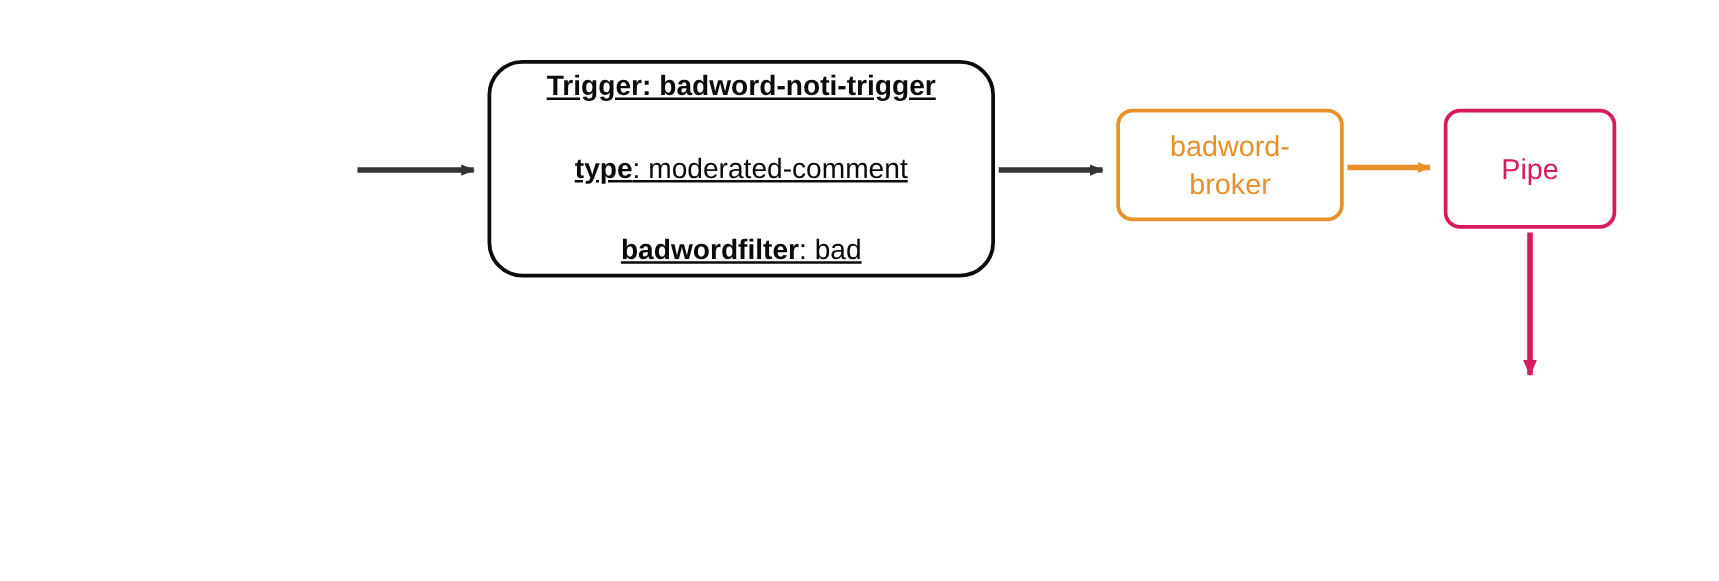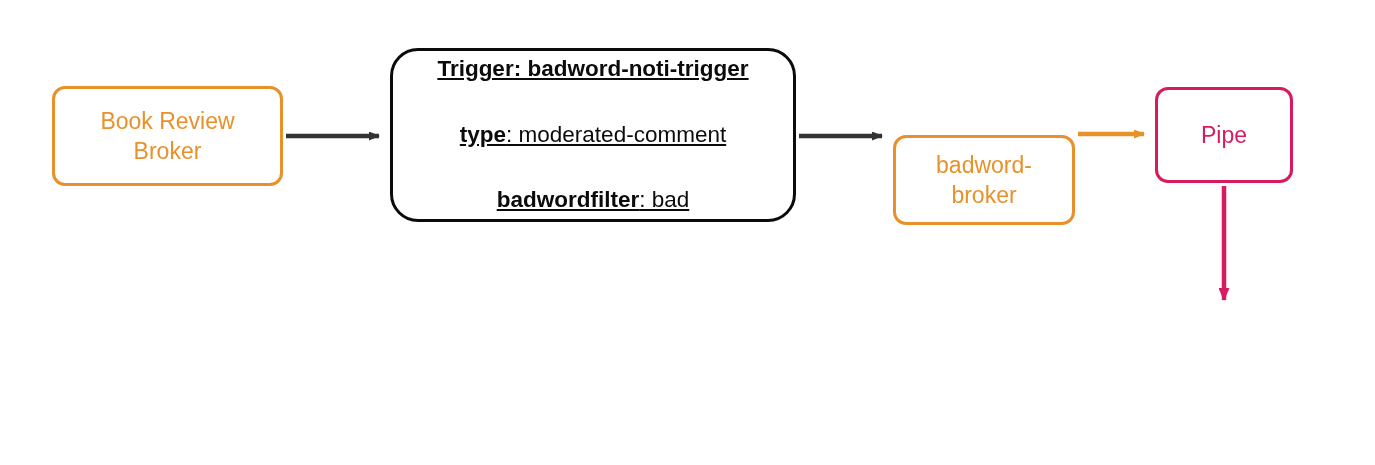--- a/index.html
+++ b/index.html
@@ -75,21 +75,21 @@
     border-radius: 13px;
   }
   .node-sink .node-label {
     color: #d81b60;
     font-size: 23px;
   }
 
   
   #node-book-review-broker { left: 52px;   top: 86px;  width: 231px; height: 100px; }
   #node-trigger            { left: 390px;  top: 48px;  width: 406px; height: 174px; }
-  #node-badword-broker     { left: 893px;  top: 87px;  width: 182px; height: 90px; margin-top: 48px;  }
+  #node-badword-broker     { left: 893px;  top: 87px;  width: 182px; height: 90px;  }
   #node-pipe               { left: 1155px; top: 87px;  width: 138px; height: 96px;  }
   #node-slack-sink         { left: 1117px; top: 312px; width: 216px; height: 96px;  }
 </style>
 </head>
 <body>
 
 <div id="diagram-canvas">
 
   <svg class="edge-layer" viewBox="0 0 1375 465" width="1375" height="465" xmlns="http://www.w3.org/2000/svg">
     <defs>
@@ -114,24 +114,20 @@
 
     <g>
       <line x1="1078" y1="134" x2="1144" y2="134" stroke="#e8912a" stroke-width="4.5" marker-end="url(#arrow-orange)"></line>
     </g>
 
     <g>
       <line x1="1224" y1="186" x2="1224" y2="300" stroke="#d81b60" stroke-width="4.5" marker-end="url(#arrow-crimson)"></line>
     </g>
   </svg>
 
-  <div class="node node-broker" id="node-book-review-broker">
-    <div class="node-label">Book Review
-Broker</div>
-  </div>
 
   <div class="node node-trigger" id="node-trigger">
     <div class="node-label">
       <div><b>Trigger: badword-noti-trigger</b><span></span></div>
       <div><b>type</b><span>: moderated-comment</span></div>
       <div><b>badwordfilter</b><span>: bad</span></div>
     </div>
   </div>
 
   <div class="node node-broker" id="node-badword-broker">

